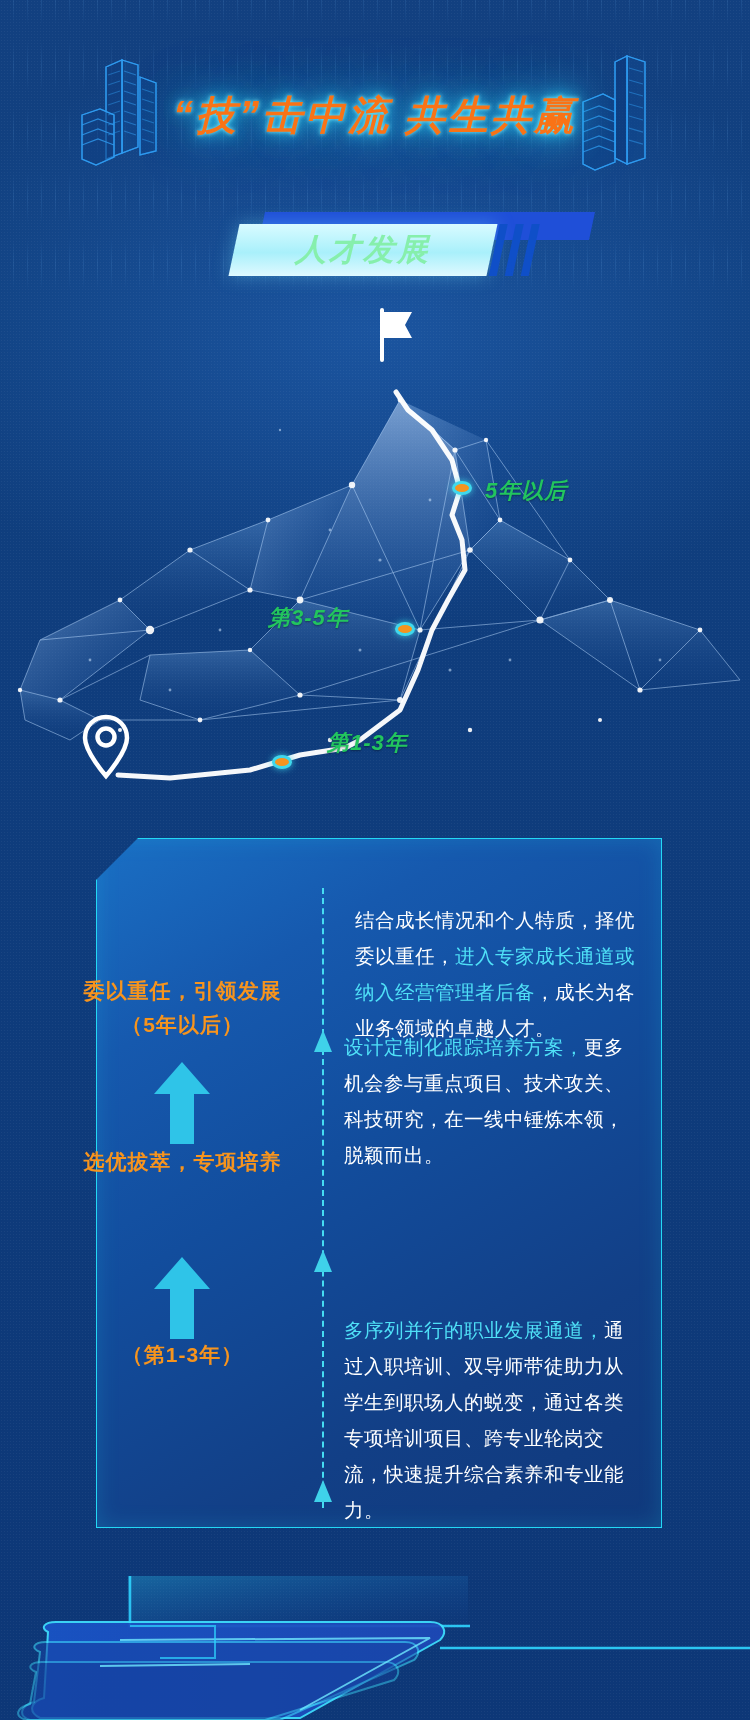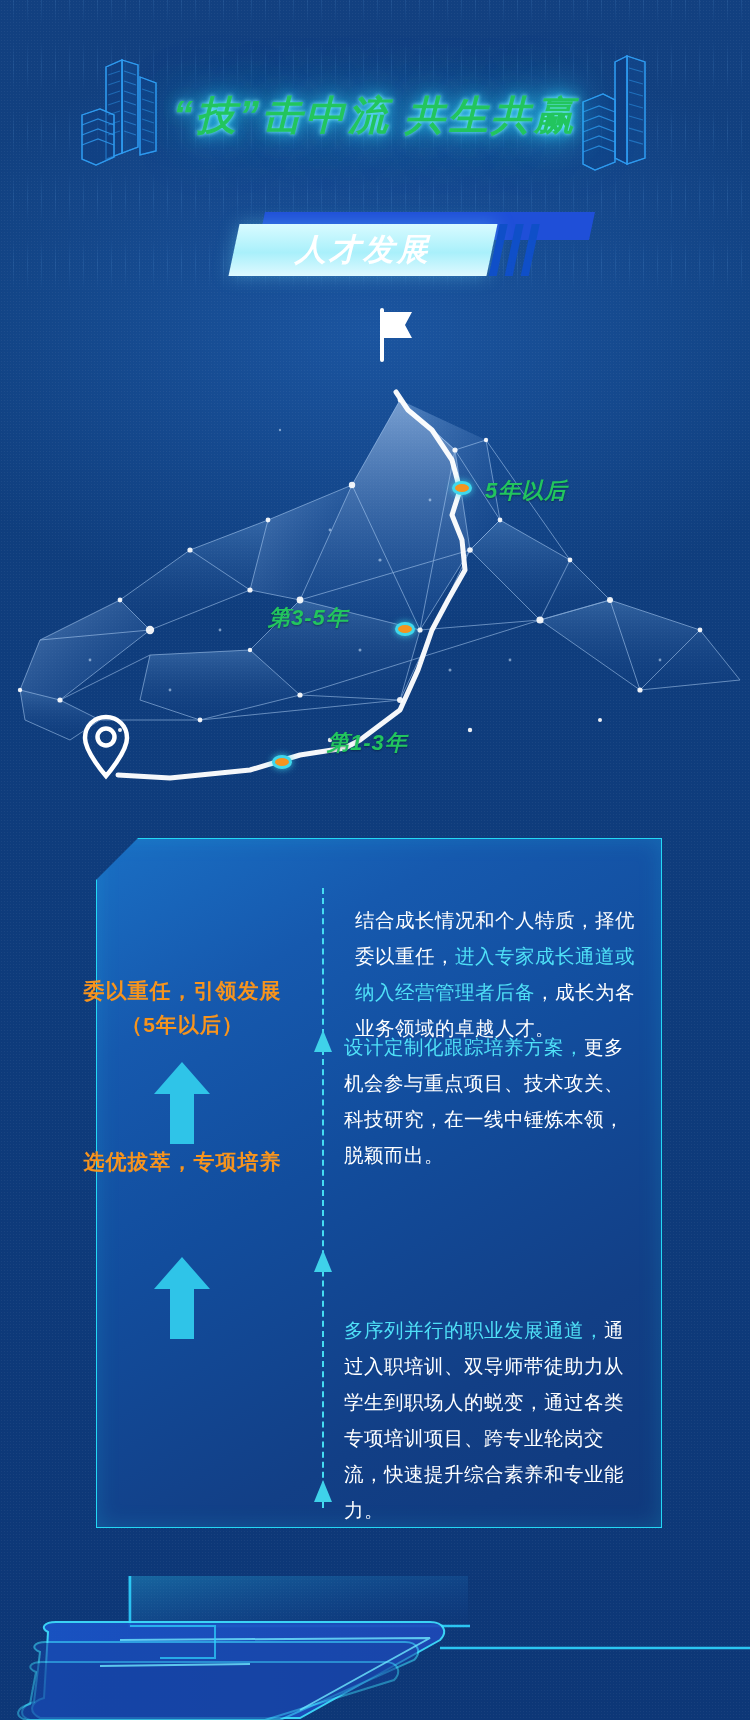--- a/index.html
+++ b/index.html
@@ -20,37 +20,37 @@
   .dots { position:absolute; inset:0; pointer-events:none; opacity:.35;
     background-image:radial-gradient(rgba(255,255,255,.13) .6px, transparent .7px);
     background-size:3px 3px; }
 
   
   .bldg { position:absolute; }
   .title-wrap { position:absolute; left:0; top:88px; width:750px; text-align:center; }
   .main-title {
     display:inline-block;
     font-size:40px; font-weight:bold; letter-spacing:3px;
-    color:#22c55e; font-style:italic;
+    color:#f97316; font-style:italic;
     text-shadow:0 0 4px #7ef0ff, 0 0 14px #2fd6ff, 0 0 34px rgba(47,214,255,.85), 0 0 60px rgba(47,214,255,.5);
   }
   .banner-shadow {
     position:absolute; left:262px; top:212px; width:330px; height:28px;
     background:#1f4fd8; transform:skewX(-12deg);
   }
   .banner {
     position:absolute; left:234px; top:224px; width:258px; height:52px;
     transform:skewX(-12deg);
     background:linear-gradient(180deg,#d9fbff 0%,#a9f0fb 55%,#dff9ff 100%);
     box-shadow:0 0 18px rgba(120,230,255,.35);
   }
   .banner-text {
     position:absolute; left:234px; top:224px; width:258px; height:52px;
     display:flex; align-items:center; justify-content:center;
-    color:#ffffff; font-size:31px; font-weight:bold; font-style:italic; letter-spacing:3px;
+    color:#86efac; font-size:31px; font-weight:bold; font-style:italic; letter-spacing:3px;
   }
   .stripes { position:absolute; left:488px; top:224px; width:62px; height:52px; overflow:hidden; }
   .stripes i { position:absolute; top:-4px; width:8px; height:62px; background:#0f4fc8; transform:skewX(-12deg); }
 
   
   .mountain { position:absolute; left:0; top:300px; width:750px; height:520px; }
 
   .marker { position:absolute; width:20px; height:14px; border-radius:50%;
     background:#f5941f; border:3px solid #3fd8ec; box-shadow:0 0 7px rgba(63,216,236,.85); }
   .map-label { position:absolute; color:#22c55e; font-size:22px; font-weight:bold; font-style:italic; letter-spacing:1px;
@@ -266,20 +266,21 @@
 </svg>
 
 <div class="stage" style="left:60px; top:1145px;">
   <div>选优拔萃，专项培养</div>
 </div>
 <svg class="big-arrow" style="left:152px; top:1255px;" viewBox="0 0 60 86">
   <path d="M30 2 L58 34 L42 34 L42 84 L18 84 L18 34 L2 34 Z" fill="#2fc4e8"></path>
 </svg>
 
 <div class="stage" style="left:60px; top:1338px;">
+  <div>（第1-3年）</div>
 </div>
 
 <div class="para" style="top:902px;margin-left:11px;">
   <span>结合成长情况和个人特质，择优委以重任，</span><span class="cy">进入专家成长通道或纳入经营管理者后备</span><span>，成长为各业务领域的卓越人才。</span>
 </div>
 
 <div class="para" style="top:1029px;">
   <span class="cy">设计定制化跟踪培养方案，</span><span>更多机会参与重点项目、技术攻关、科技研究，在一线中锤炼本领，脱颖而出。</span>
 </div>
 

